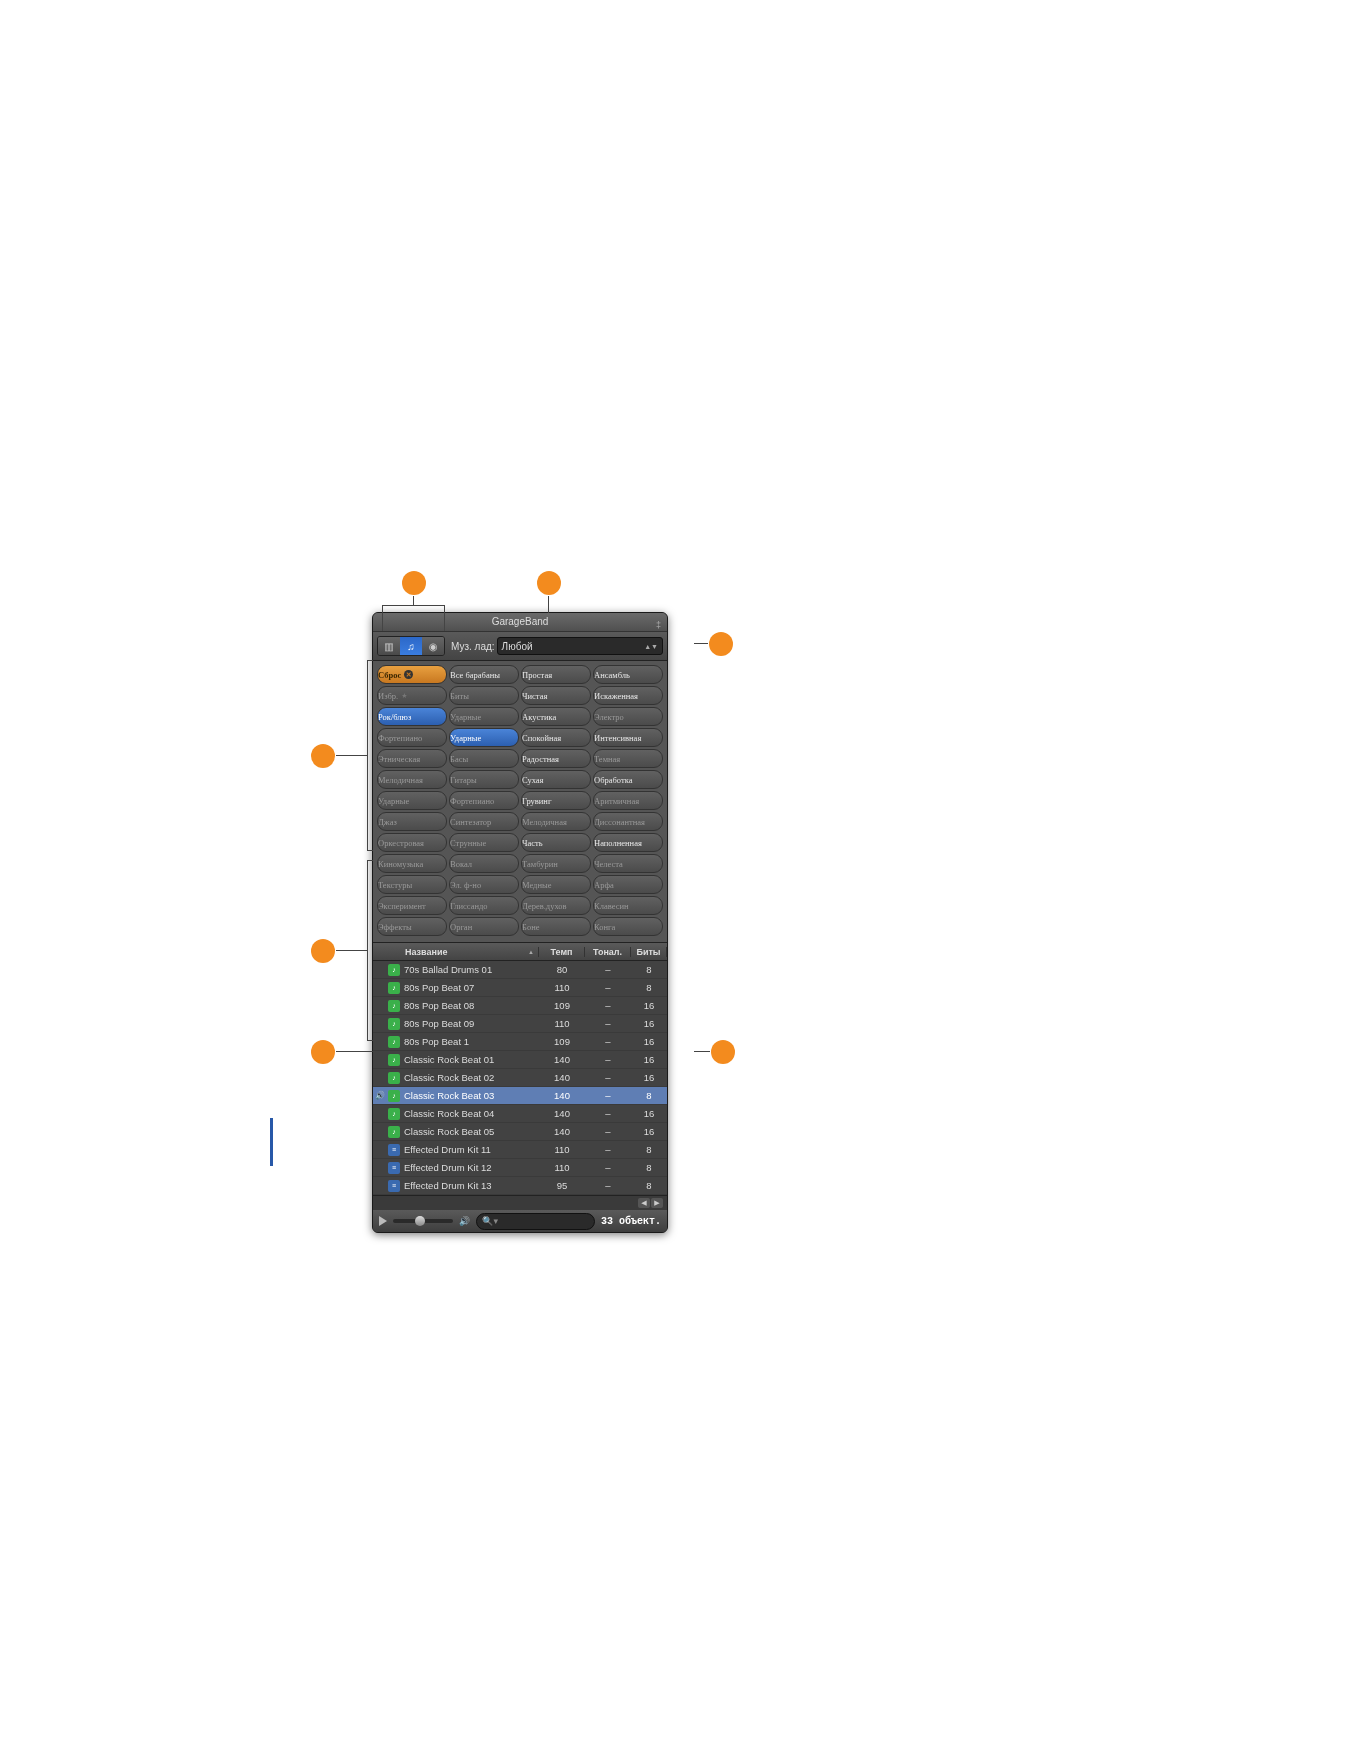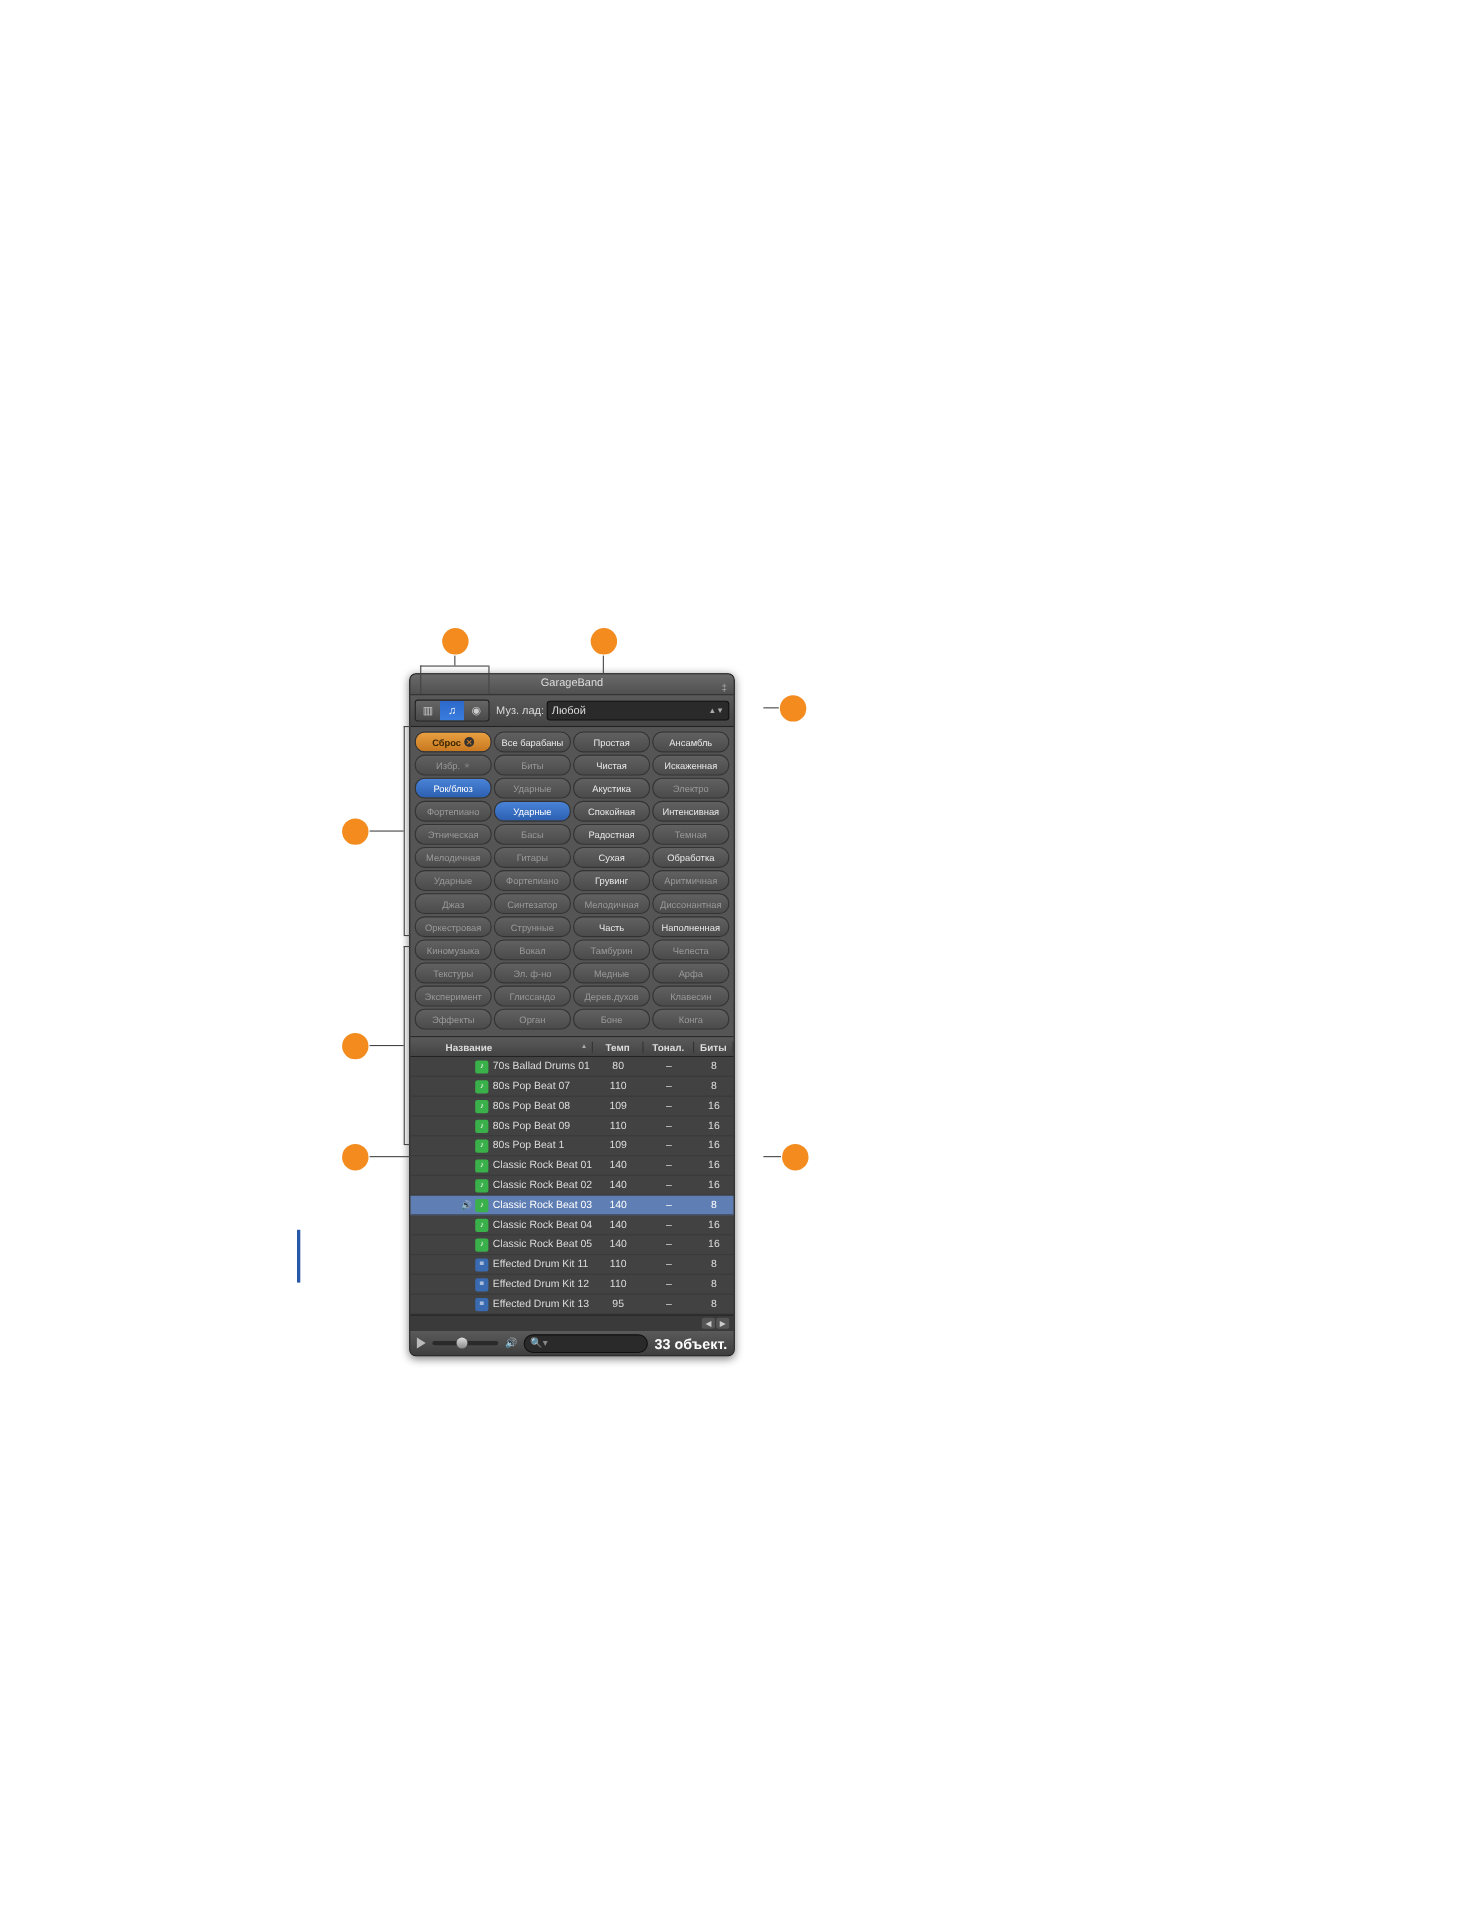--- a/index.html
+++ b/index.html
@@ -9,54 +9,54 @@
   .t-bar .gear{position:absolute;right:6px;top:3px;color:#aaa;font-size:9px;}
   .toolbar{display:flex;align-items:center;height:28px;background:linear-gradient(#5a5a5a,#444);border-bottom:1px solid #222;padding:0 4px;gap:2px;}
   .seg{display:flex;border:1px solid #222;border-radius:3px;overflow:hidden;}
   .seg button{width:22px;height:18px;background:linear-gradient(#666,#4a4a4a);border:none;display:flex;align-items:center;justify-content:center;color:#ccc;font-size:10px;cursor:pointer;}
   .seg button.active{background:linear-gradient(#2c68c8,#3a7de0);color:#fff;}
   .toolbar .lbl{font-size:10px;color:#ddd;margin-left:4px;}
   .dd{flex:1;background:#2a2a2a;border:1px solid #111;border-radius:3px;height:16px;display:flex;align-items:center;padding:0 4px;color:#ddd;font-size:10px;justify-content:space-between;}
   .dd .tri{font-size:7px;color:#aaa;}
   .tags{padding:4px;background:#555;border-bottom:1px solid #222;}
   .tag-row{display:flex;gap:2px;margin-bottom:2px;}
-  .tag{flex:1;height:17px;border-radius:9px;background:linear-gradient(#616161,#4b4b4b);border:1px solid #333;display:flex;align-items:center;justify-content:center;font-size:8.5px;color:#999;cursor:pointer;overflow:hidden;white-space:nowrap;}
+  .tag{flex:1;height:17px;border-radius:9px;background:linear-gradient(#616161,#4b4b4b);border:1px solid #333;display:flex;align-items:center;justify-content:flex-start;font-size:8.5px;color:#999;cursor:pointer;overflow:hidden;white-space:nowrap;font-family:Liberation Serif, serif;}
   .tag.sel-blue{background:linear-gradient(#4a84d8,#2c5fb0);color:#fff;}
   .tag.sel-orange{background:linear-gradient(#e8a040,#c87820);color:#3a2600;font-weight:bold;}
   .tag.enabled{color:#e8e8e8;}
   .tag .x{margin-left:3px;background:#333;border-radius:50%;width:9px;height:9px;display:inline-flex;align-items:center;justify-content:center;font-size:7px;color:#c87820;}
   .tag .star{margin-left:3px;color:#777;font-size:7px;}
   .list-header{display:flex;background:linear-gradient(#5a5a5a,#444);border-bottom:1px solid #222;height:17px;align-items:center;font-size:9px;color:#ddd;font-weight:bold;}
   .list-header .col{border-right:1px solid #333;padding:0 4px;box-sizing:border-box;}
   .c-fav{width:14px;}
   .c-ico{width:14px;}
   .c-name{flex:1;display:flex;align-items:center;justify-content:space-between;}
   .c-name .sort{font-size:6px;color:#aaa;}
   .c-temp{width:46px;text-align:center;}
   .c-ton{width:46px;text-align:center;}
   .c-bit{width:36px;text-align:center;}
   .list{background:#424242;}
-  .row{display:flex;height:17px;align-items:center;font-size:9.5px;color:#ddd;border-bottom:1px solid #3a3a3a;cursor:pointer;padding-left:44px;}
+  .row{display:flex;height:17px;align-items:center;font-size:9.5px;color:#ddd;border-bottom:1px solid #3a3a3a;cursor:pointer;}
   .row.selected{background:#5f7eb4;color:#fff;}
   .row .c-fav{}
   .row .ico{width:12px;height:12px;border-radius:2px;display:flex;align-items:center;justify-content:center;font-size:7px;color:#fff;margin-left:1px;}
   .ico-green{background:#3ab04a;}
   .ico-blue{background:#3a6ab0;}
   .row .name{flex:1;padding-left:3px;overflow:hidden;white-space:nowrap;}
   .row .temp{width:46px;text-align:center;}
   .row .ton{width:46px;text-align:center;}
   .row .bit{width:36px;text-align:center;}
   .scroll-hint{height:14px;background:#3a3a3a;border-top:1px solid #222;display:flex;justify-content:flex-end;align-items:center;padding-right:4px;gap:1px;}
   .scroll-hint .arr{width:12px;height:10px;background:#555;border-radius:2px;font-size:7px;display:flex;align-items:center;justify-content:center;color:#ccc;}
   .footer{height:22px;background:linear-gradient(#5a5a5a,#3e3e3e);display:flex;align-items:center;padding:0 6px;gap:6px;}
   .play{width:0;height:0;border-left:8px solid #bbb;border-top:5px solid transparent;border-bottom:5px solid transparent;cursor:pointer;}
   .vol{width:60px;height:4px;background:#2a2a2a;border-radius:2px;position:relative;}
   .vol .knob{position:absolute;left:22px;top:-3px;width:10px;height:10px;border-radius:50%;background:linear-gradient(#ddd,#888);}
   .search{flex:1;background:#2a2a2a;border:1px solid #111;border-radius:9px;height:15px;display:flex;align-items:center;padding:0 5px;color:#888;font-size:9px;gap:3px;}
-  .count{color:#fff;font-size:13px;font-weight:bold;white-space:nowrap;}
+  .count{color:#fff;font-size:10px;font-weight:bold;white-space:nowrap;font-family:Liberation Mono, monospace;}
   
   .dot{position:absolute;width:24px;height:24px;border-radius:50%;background:#f38b1e;z-index:10;}
   
   .aline{position:absolute;background:#444;z-index:5;}
   .aline.h{height:1px;}
   .aline.v{width:1px;}
   
   .blue-bar{position:absolute;left:270px;top:1118px;width:3px;height:48px;background:#2858a8;}
 </style>
 </head>

